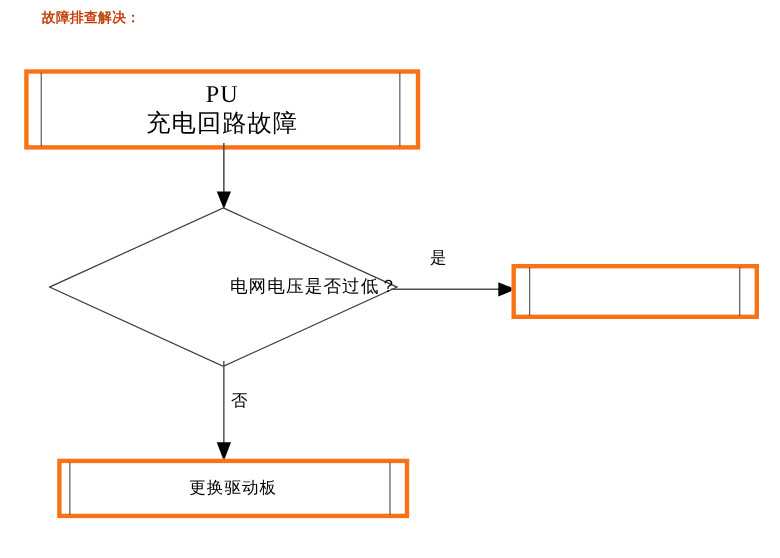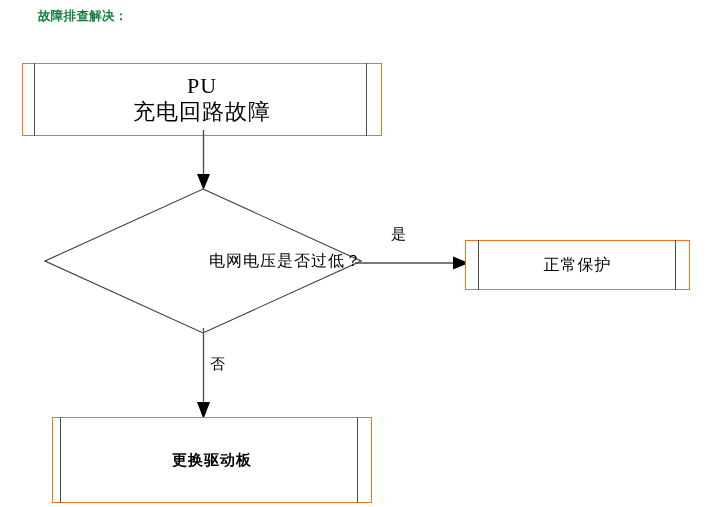--- a/index.html
+++ b/index.html
@@ -23,29 +23,29 @@
     height: 507px;
   }
   .page-title {
     position: absolute;
     left: 8px;
     top: 8px;
     font-family: Liberation Mono, monospace;
     font-weight: bold;
     font-size: 12.5px;
     letter-spacing: 0.3px;
-    color: #15803d;
+    color: #c2410c;
     white-space: nowrap;
     padding-left: 30px;
   }
   
   .pp-box {
     position: absolute;
     box-sizing: border-box;
-    border: 1px solid #f97316;
+    border: 4px solid #f97316;
     background: #ffffff;
   }
   .pp-box .bar-left,
   .pp-box .bar-right {
     position: absolute;
     top: -1px;
     bottom: -1px;
     width: 1px;
     background: #4d4d4d;
   }
@@ -84,22 +84,21 @@
   #box-normal .bar-right { right: 13px; }
   #box-normal .pp-text {
     font-size: 16px;
     letter-spacing: 1px;
   }
   
   #box-replace {
     left: 52px;
     top: 417px;
     width: 320px;
-    height: 86px;
-    font-weight: bold;
+    height: 54px;
   }
   #box-replace .bar-left  { left: 7px; }
   #box-replace .bar-right { right: 13px; }
   #box-replace .pp-text {
     font-size: 15px;
     letter-spacing: 1px;
   }
   
   #decision-wrap {
     position: absolute;
@@ -174,21 +173,20 @@
       <line x1="0" y1="15" x2="104" y2="15" stroke="#4d4d4d" stroke-width="1.3"></line>
       <polygon points="98,8.5 98,21.5 114,15" fill="#000000"></polygon>
     </svg>
   </div>
 
   <div class="edge-label" id="label-yes">是</div>
 
   <div class="pp-box" id="box-normal">
     <div class="bar-left"></div>
     <div class="bar-right"></div>
-    <div class="pp-text">正常保护</div>
   </div>
 
   <div class="connector" id="conn-decision-bottom">
     <svg width="50" height="95" viewBox="0 0 50 95" xmlns="http://www.w3.org/2000/svg">
       <line x1="23.5" y1="0" x2="23.5" y2="80" stroke="#4d4d4d" stroke-width="1.3"></line>
       <polygon points="17,74 30,74 23.5,91" fill="#000000"></polygon>
     </svg>
   </div>
 
   <div class="edge-label" id="label-no">否</div>

